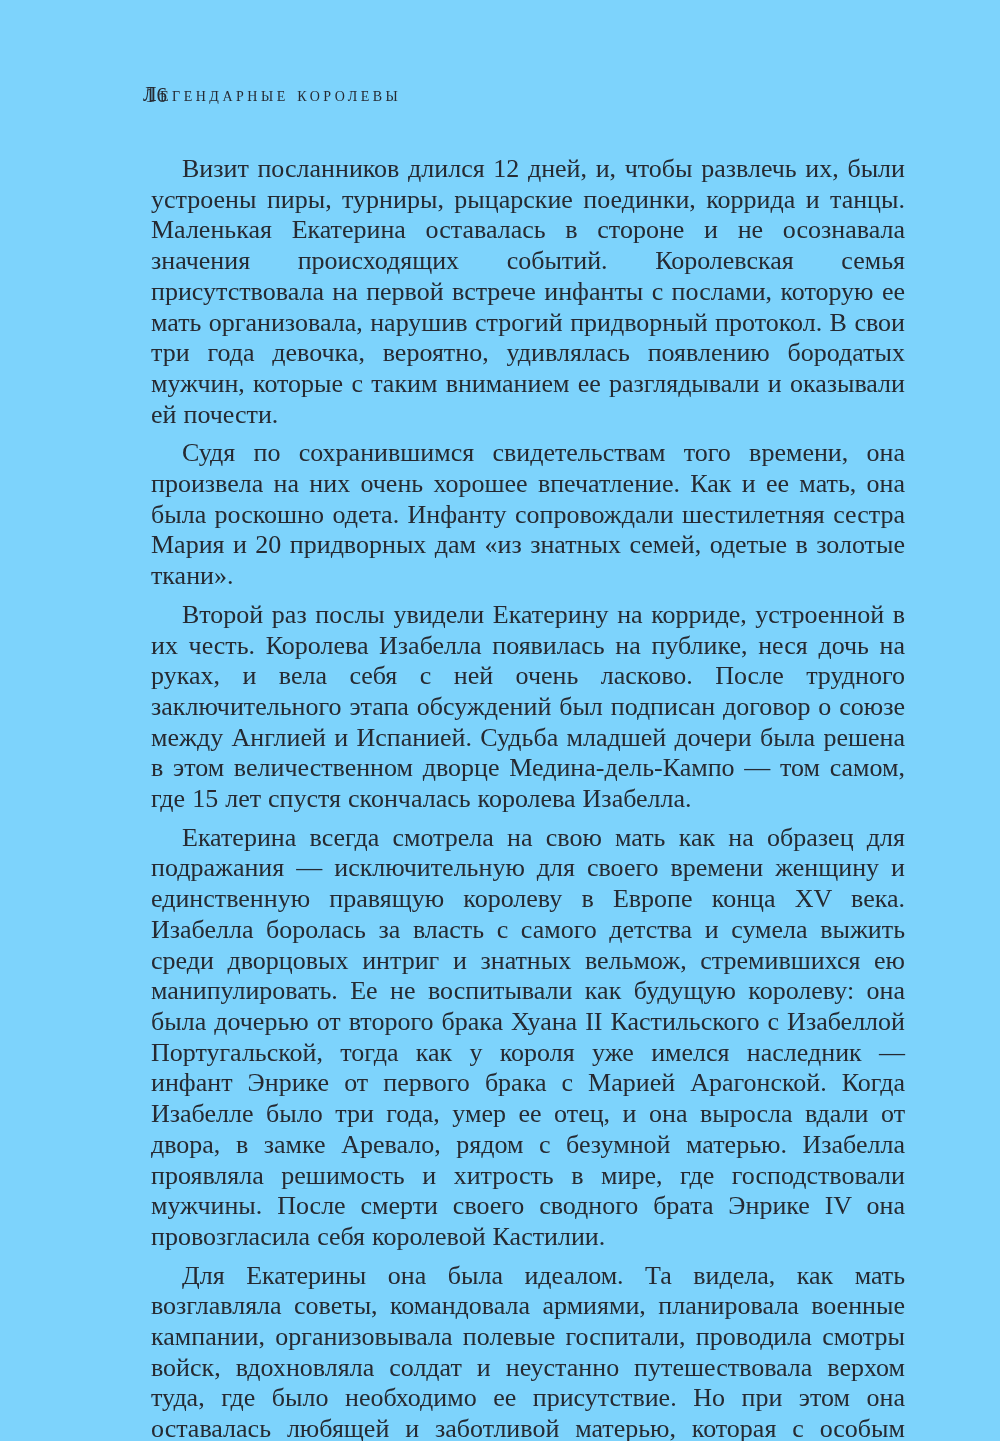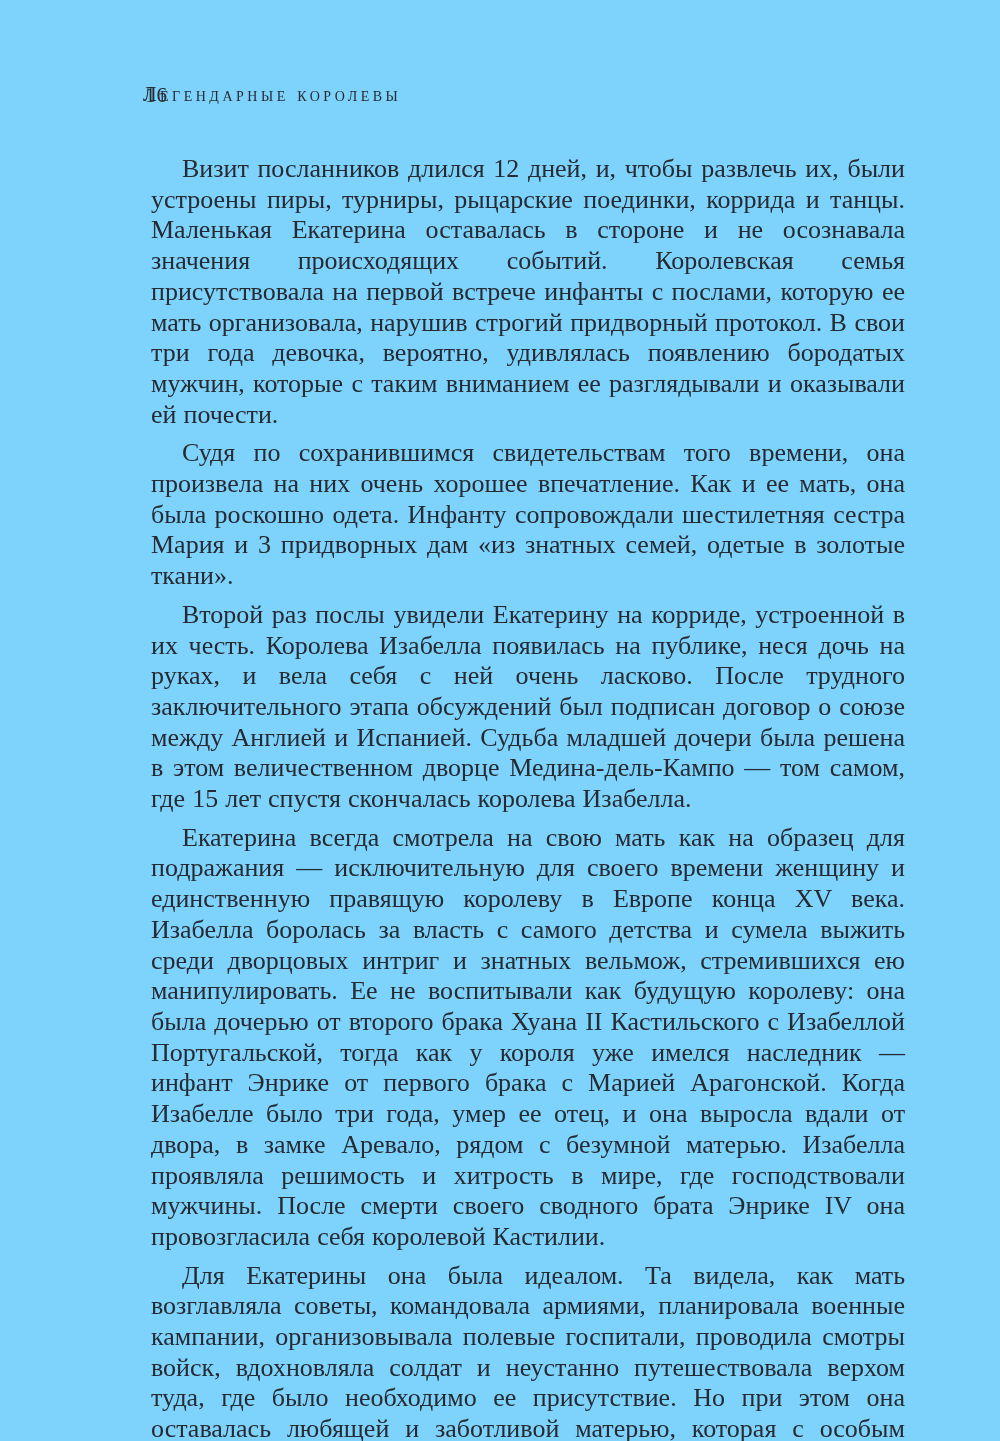--- a/index.html
+++ b/index.html
@@ -60,18 +60,18 @@
 <body>
 
 <div class="page">
   <header class="running-head">
     <span class="page-number">16</span>
     <span class="running-title">Легендарные королевы</span>
   </header>
 
   <main class="text-block">
     <p>Визит посланников длился 12 дней, и, чтобы развлечь их, были устроены пиры, турниры, рыцарские поединки, коррида и танцы. Маленькая Екатерина оставалась в стороне и не осознавала значения происходящих событий. Королевская семья присутствовала на первой встрече инфанты с послами, которую ее мать организовала, нарушив строгий придворный протокол. В свои три года девочка, вероятно, удивлялась появлению бородатых мужчин, которые с таким вниманием ее разглядывали и оказывали ей почести.</p>
-    <p>Судя по сохранившимся свидетельствам того времени, она произвела на них очень хорошее впечатление. Как и ее мать, она была роскошно одета. Инфанту сопровождали шестилетняя сестра Мария и 3 придворных дам «из знатных семей, одетые в золотые ткани».</p>
+    <p>Судя по сохранившимся свидетельствам того времени, она произвела на них очень хорошее впечатление. Как и ее мать, она была роскошно одета. Инфанту сопровождали шестилетняя сестра Мария и 20 придворных дам «из знатных семей, одетые в золотые ткани».</p>
     <p>Второй раз послы увидели Екатерину на корриде, устроенной в их честь. Королева Изабелла появилась на публике, неся дочь на руках, и вела себя с ней очень ласково. После трудного заключительного этапа обсуждений был подписан договор о союзе между Англией и Испанией. Судьба младшей дочери была решена в этом величественном дворце Медина-дель-Кампо — том самом, где 15 лет спустя скончалась королева Изабелла.</p>
     <p>Екатерина всегда смотрела на свою мать как на образец для подражания — исключительную для своего времени женщину и единственную правящую королеву в Европе конца XV века. Изабелла боролась за власть с самого детства и сумела выжить среди дворцовых интриг и знатных вельмож, стремившихся ею манипулировать. Ее не воспитывали как будущую королеву: она была дочерью от второго брака Хуана II Кастильского с Изабеллой Португальской, тогда как у короля уже имелся наследник — инфант Энрике от первого брака с Марией Арагонской. Когда Изабелле было три года, умер ее отец, и она выросла вдали от двора, в замке Аревало, рядом с безумной матерью. Изабелла проявляла решимость и хитрость в мире, где господствовали мужчины. После смерти своего сводного брата Энрике IV она провозгласила себя королевой Кастилии.</p>
     <p>Для Екатерины она была идеалом. Та видела, как мать возглавляла советы, командовала армиями, планировала военные кампании, организовывала полевые госпитали, проводила смотры войск, вдохновляла солдат и неустанно путешествовала верхом туда, где было необходимо ее присутствие. Но при этом она оставалась любящей и заботливой матерью, которая с особым усердием относилась к воспитанию своей</p>
   </main>
 </div>
 
 </body></html>

